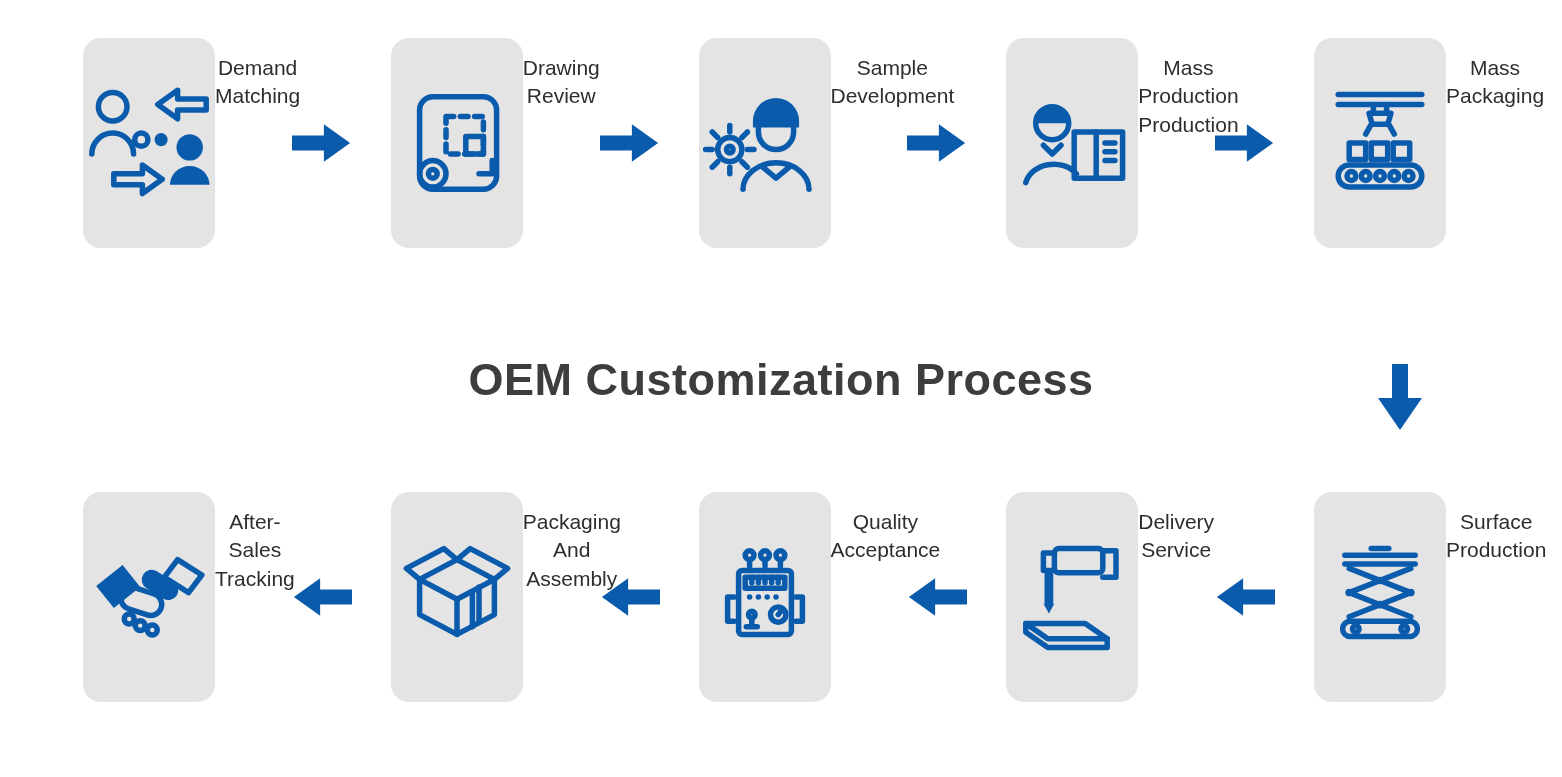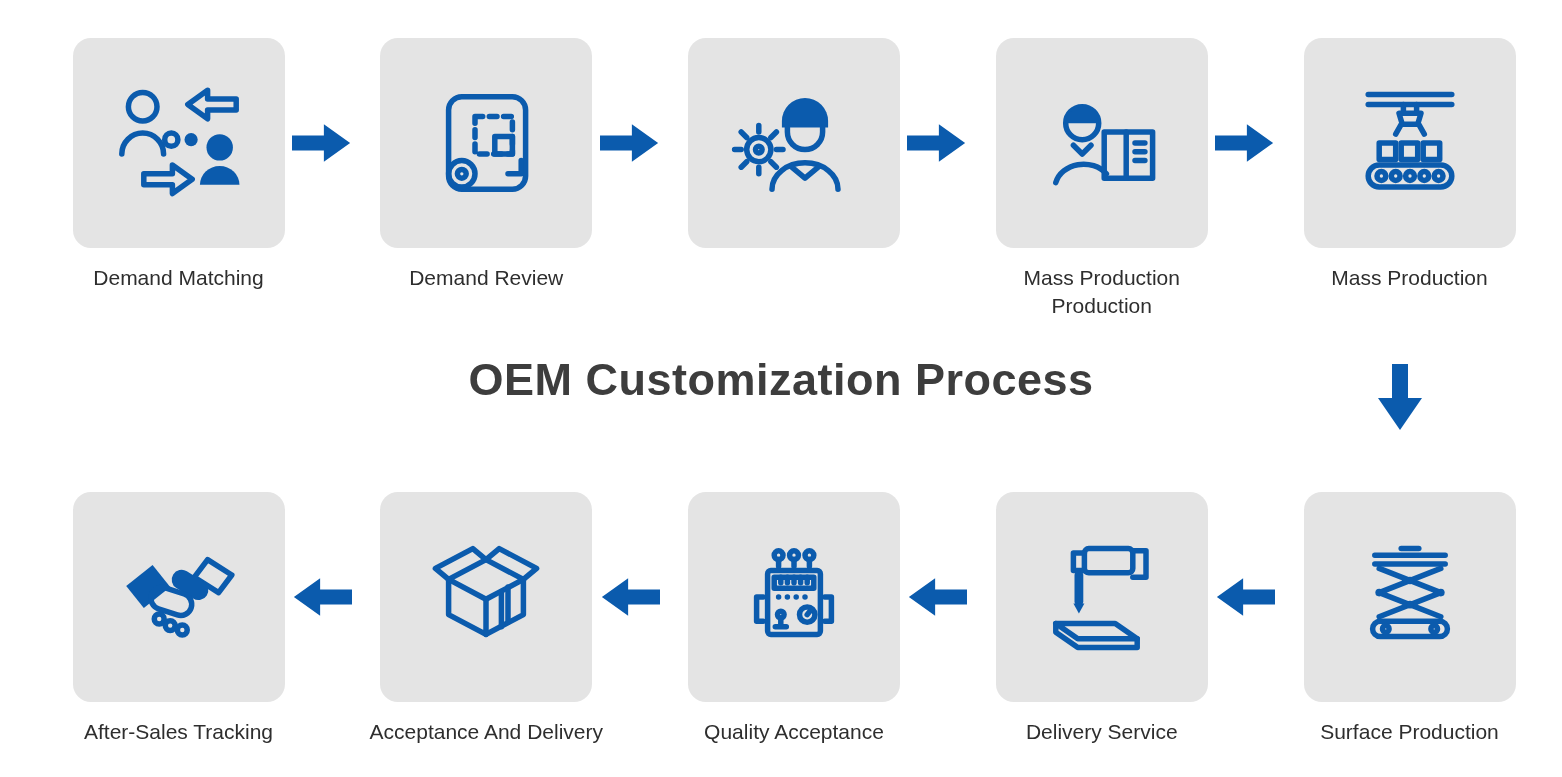--- a/index.html
+++ b/index.html
@@ -13,21 +13,21 @@
     overflow:hidden;
   }
 
   .row {
     position:absolute; left:62px; width:1443px;
     display:flex; justify-content:space-between; align-items:flex-start;
   }
   .row-top { top:38px; }
   .row-bottom { top:492px; }
 
-  .step { width:212px; display:flex; flex-direction:column; align-items:center;padding-left:21px; }
+  .step { width:212px; display:flex; align-items:flex-start;padding-left:21px; }
   .card {
     width:212px; height:210px;
     background:var(--box-bg,#E4E4E4);
     border-radius:18px;
     display:flex; align-items:center; justify-content:center;
   }
   .card svg { width:132px; height:132px; }
 
   .step-label {
     margin-top:16px; width:262px;
@@ -88,41 +88,42 @@
       <div class="card">
         <svg class="icon" viewBox="0 0 120 120">
           <rect class="s" x="26" y="18" width="70" height="84" rx="12"></rect>
           <circle class="s" cx="38" cy="88" r="12"></circle>
           <circle class="s" cx="38" cy="88" r="4"></circle>
           <rect class="s" x="50" y="36" width="34" height="34" stroke-dasharray="7 6"></rect>
           <rect class="s" x="68" y="54" width="16" height="16"></rect>
           <path class="s" d="M92 76 v12 h-12"></path>
         </svg>
       </div>
-      <div class="step-label">Demand Review</div>
+      <div class="step-label">Drawing Review</div>
     </div>
 
     <div class="h-arrow">
       <svg viewBox="0 0 64 44">
         <path class="arrow-shape" d="M0 14 H34 V2 L62 22 L34 42 V30 H0 Z"></path>
       </svg>
     </div>
 
     <div class="step">
       <div class="card">
         <svg class="icon" viewBox="0 0 120 120">
           <path class="f" d="M49 40 a21 21 0 0 1 42 0 v6 H49 Z"></path>
           <path class="s" d="M54 46 v4 a16 16 0 0 0 32 0 v-4"></path>
           <path class="s" d="M40 102 a30 24 0 0 1 60 0"></path>
           <path class="s" d="M58 82 l12 10 12 -10"></path>
           <circle class="s" cx="28" cy="66" r="11"></circle>
           <circle class="s" cx="28" cy="66" r="3"></circle>
           <path class="s" d="M28 50 v-6 M28 82 v6 M12 66 h-6 M44 66 h6 M39 55 l5 -5 M17 77 l-5 5 M17 55 l-5 -5 M39 77 l5 5"></path>
         </svg>
       </div>
+      <div class="step-label">Sample Development</div>
     </div>
 
     <div class="h-arrow">
       <svg viewBox="0 0 64 44">
         <path class="arrow-shape" d="M0 14 H34 V2 L62 22 L34 42 V30 H0 Z"></path>
       </svg>
     </div>
 
     <div class="step">
       <div class="card">
@@ -156,21 +157,21 @@
           <rect class="s" x="52" y="60" width="15" height="15"></rect>
           <rect class="s" x="72" y="60" width="15" height="15"></rect>
           <rect class="s" x="22" y="80" width="76" height="20" rx="10"></rect>
           <circle class="s" cx="34" cy="90" r="4"></circle>
           <circle class="s" cx="47" cy="90" r="4"></circle>
           <circle class="s" cx="60" cy="90" r="4"></circle>
           <circle class="s" cx="73" cy="90" r="4"></circle>
           <circle class="s" cx="86" cy="90" r="4"></circle>
         </svg>
       </div>
-      <div class="step-label">Mass Production</div>
+      <div class="step-label">Mass Packaging</div>
     </div>
 
   </div>
 
   <h1 class="title">OEM Customization Process</h1>
 
   <div class="down-arrow">
     <svg viewBox="0 0 44 66">
       <path class="arrow-shape" d="M14 0 H30 V34 H44 L22 66 L0 34 H14 Z"></path>
     </svg>
@@ -203,21 +204,21 @@
       <div class="card">
         <svg class="icon" viewBox="0 0 120 120">
           <path class="s" d="M60 26 L94 44 L60 62 L26 44 Z"></path>
           <path class="s" d="M26 44 V76 L60 94 V62"></path>
           <path class="s" d="M94 44 V76 L60 94"></path>
           <path class="s" d="M26 44 L14 34 L48 16 L60 26"></path>
           <path class="s" d="M94 44 L106 34 L72 16 L60 26"></path>
           <path class="s" d="M74 55 V87 M80 51 V83"></path>
         </svg>
       </div>
-      <div class="step-label">Acceptance And Delivery</div>
+      <div class="step-label">Packaging And Assembly</div>
     </div>
 
     <div class="h-arrow">
       <svg viewBox="0 0 64 44">
         <path class="arrow-shape" d="M64 14 H30 V2 L2 22 L30 42 V30 H64 Z"></path>
       </svg>
     </div>
 
     <div class="step">
       <div class="card">

